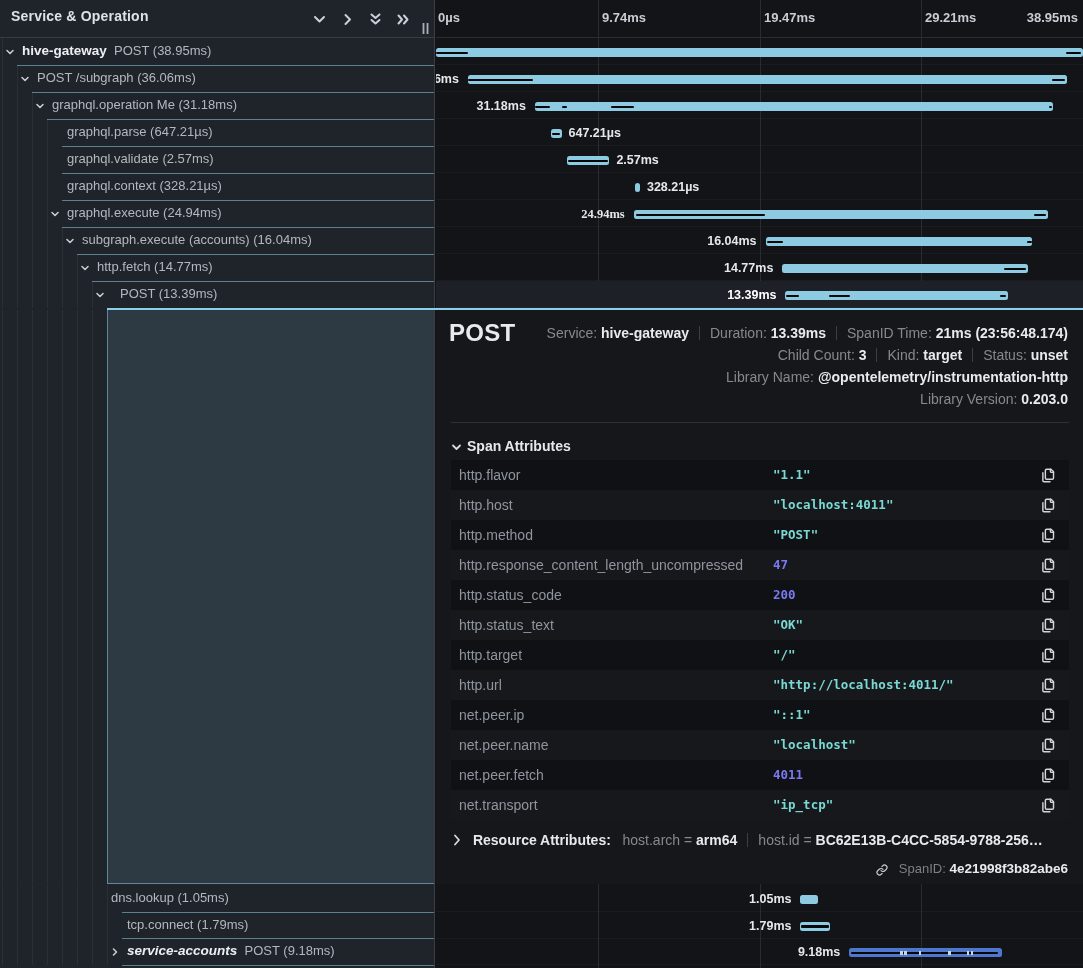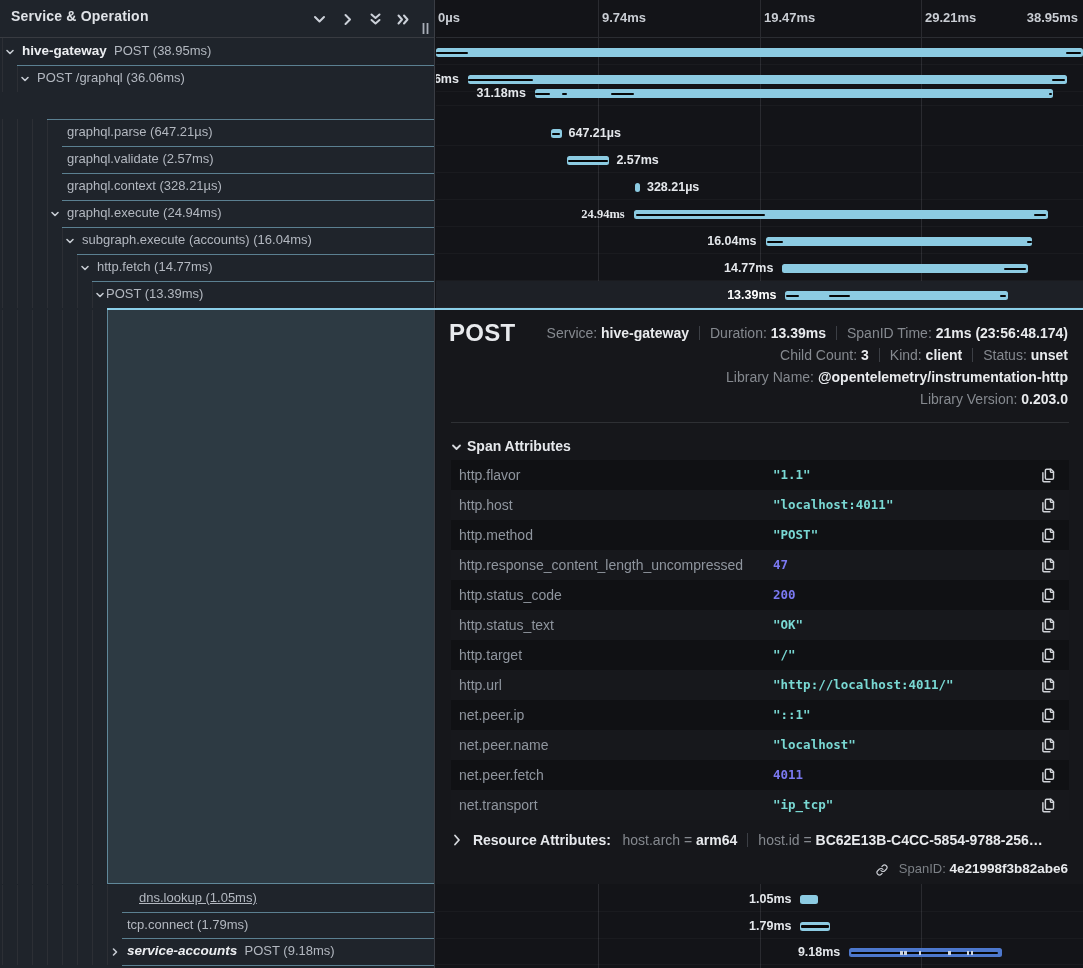--- a/index.html
+++ b/index.html
@@ -94,21 +94,21 @@
           <div class="cp-seg" style="left: 630.057px; width: 14.9499px;"></div>
           <div class="tl-row-sep" style="top: 26px;"></div>
         </div>
         <div class="tl-row" style="top: 65px;">
           <div class="span-bar" style="left: 31.8932px; width: 598.994px; background: rgb(140, 203, 226);"></div>
           <div class="cp-seg" style="left: 31.8932px; width: 64.9492px;"></div>
           <div class="cp-seg" style="left: 615.937px; width: 13.1227px;"></div>
           <div class="bar-label" style="right: 624.107px;">36.06ms</div>
           <div class="tl-row-sep" style="top: 26px;"></div>
         </div>
-        <div class="tl-row" style="top: 79px;">
+        <div class="tl-row" style="top: 92px;">
           <div class="span-bar" style="left: 98.8357px; width: 517.932px; background: rgb(140, 203, 226);"></div>
           <div class="cp-seg" style="left: 98.8357px; width: 14.9499px;"></div>
           <div class="cp-seg" style="left: 125.746px; width: 4.98331px;"></div>
           <div class="cp-seg" style="left: 174.748px; width: 22.9232px;"></div>
           <div class="cp-seg" style="left: 612.615px; width: 3.65443px;"></div>
           <div class="bar-label" style="right: 557.164px;">31.18ms</div>
           <div class="tl-row-sep" style="top: 26px;"></div>
         </div>
         <div class="tl-row" style="top: 119px;">
           <div class="span-bar" style="left: 114.782px; width: 10.7473px; background: rgb(140, 203, 226);"></div>
@@ -177,21 +177,21 @@
           <div class="bar-mark" style="left: 534.875px;"></div>
           <div class="bar-label" style="right: 242.717px;">9.18ms</div>
           <div class="tl-row-sep" style="top: 26px;"></div>
         </div>
       </div>
 
     <div id="detail-panel" style="top: 310px; height: 574px;">
       <div id="detail-title">POST</div>
       <div id="meta-lines">
           <div class="meta-line" style="top: 15px;"><span class="meta-label">Service: </span><span class="meta-value">hive-gateway</span><span class="meta-div"></span><span class="meta-label">Duration: </span><span class="meta-value">13.39ms</span><span class="meta-div"></span><span class="meta-label">SpanID Time: </span><span class="meta-value">21ms (23:56:48.174)</span></div>
-          <div class="meta-line" style="top: 37px;"><span class="meta-label">Child Count: </span><span class="meta-value">3</span><span class="meta-div"></span><span class="meta-label">Kind: </span><span class="meta-value">client</span><span class="meta-div"></span><span class="meta-label">Status: </span><span class="meta-value">unset</span></div>
+          <div class="meta-line" style="top: 37px;"><span class="meta-label">Child Count: </span><span class="meta-value">3</span><span class="meta-div"></span><span class="meta-label">Kind: </span><span class="meta-value">target</span><span class="meta-div"></span><span class="meta-label">Status: </span><span class="meta-value">unset</span></div>
           <div class="meta-line" style="top: 59px;"><span class="meta-label">Library Name: </span><span class="meta-value">@opentelemetry/instrumentation-http</span></div>
           <div class="meta-line" style="top: 81px;"><span class="meta-label">Library Version: </span><span class="meta-value">0.203.0</span></div>
         </div>
       <div id="detail-divider"></div>
       <div id="attr-section-header">
         <svg width="11" height="20" viewBox="0 0 11 20" style="position:absolute;left:0;top:0;">
             <polyline points="2,8.5 5.5,12 9,8.5" fill="none" stroke="#d6d9de" stroke-width="1.8" stroke-linecap="round" stroke-linejoin="round"></polyline>
           </svg>
         <span id="attr-section-title">Span Attributes</span>
       </div>
@@ -356,21 +356,31 @@
           </svg>
           <div class="tree-label" style="left: 22px;"><span class="svc-name">hive-gateway</span>&nbsp;&nbsp;<span class="op-name">POST (38.95ms)</span></div>
         </div>
         <div class="tree-row" style="top: 27px;">
           <div class="guide" style="left: 2px; top: 0px; height: 27px;"></div>
           <div class="guide" style="left: 17px; top: 0px; height: 27px;"></div>
           <div class="row-sep" style="left: 17px; right: 0px; top: 0px;"></div>
           <svg class="tree-chevron" viewBox="0 0 10 10" style="left: 20px;">
             <polyline points="2,3.5 5,6.5 8,3.5" fill="none" stroke="#c6cbd2" stroke-width="1.6" stroke-linecap="round" stroke-linejoin="round"></polyline>
           </svg>
-          <div class="tree-label" style="left: 37px;"><span class="op-name">POST /graphql (36.06ms)</span></div>
+          <div class="tree-label" style="left: 37px;"><span class="op-name">POST /subgraph (36.06ms)</span></div>
+        </div>
+        <div class="tree-row" style="top: 54px;">
+          <div class="guide" style="left: 2px; top: 0px; height: 27px;"></div>
+          <div class="guide" style="left: 17px; top: 0px; height: 27px;"></div>
+          <div class="guide" style="left: 32px; top: 0px; height: 27px;"></div>
+          <div class="row-sep" style="left: 32px; right: 0px; top: 0px;"></div>
+          <svg class="tree-chevron" viewBox="0 0 10 10" style="left: 35px;">
+            <polyline points="2,3.5 5,6.5 8,3.5" fill="none" stroke="#c6cbd2" stroke-width="1.6" stroke-linecap="round" stroke-linejoin="round"></polyline>
+          </svg>
+          <div class="tree-label" style="left: 52px;"><span class="op-name">graphql.operation Me (31.18ms)</span></div>
         </div>
         <div class="tree-row" style="top: 81px; text-align: right;">
           <div class="guide" style="left: 2px; top: 0px; height: 27px;"></div>
           <div class="guide" style="left: 17px; top: 0px; height: 27px;"></div>
           <div class="guide" style="left: 32px; top: 0px; height: 27px;"></div>
           <div class="guide" style="left: 47px; top: 0px; height: 27px;"></div>
           <div class="row-sep" style="left: 47px; right: 0px; top: 0px;"></div>
           <div class="tree-label" style="left: 67px;"><span class="op-name">graphql.parse (647.21µs)</span></div>
         </div>
         <div class="tree-row" style="top: 108px;">
@@ -430,32 +440,32 @@
           <div class="guide" style="left: 17px; top: 0px; height: 27px;"></div>
           <div class="guide" style="left: 32px; top: 0px; height: 27px;"></div>
           <div class="guide" style="left: 47px; top: 0px; height: 27px;"></div>
           <div class="guide" style="left: 62px; top: 0px; height: 27px;"></div>
           <div class="guide" style="left: 77px; top: 0px; height: 27px;"></div>
           <div class="guide" style="left: 92px; top: 0px; height: 27px;"></div>
           <div class="row-sep" style="left: 92px; right: 0px; top: 0px;"></div>
           <svg class="tree-chevron" viewBox="0 0 10 10" style="left: 95px;">
             <polyline points="2,3.5 5,6.5 8,3.5" fill="none" stroke="#c6cbd2" stroke-width="1.6" stroke-linecap="round" stroke-linejoin="round"></polyline>
           </svg>
-          <div class="tree-label" style="left: 106px;"><span class="op-name">POST (13.39ms)</span></div>
+          <div class="tree-label" style="left: 120px;"><span class="op-name">POST (13.39ms)</span></div>
         </div>
         <div class="tree-row" style="top: 847px;">
           <div class="guide" style="left: 2px; top: 0px; height: 27px;"></div>
           <div class="guide" style="left: 17px; top: 0px; height: 27px;"></div>
           <div class="guide" style="left: 32px; top: 0px; height: 27px;"></div>
           <div class="guide" style="left: 47px; top: 0px; height: 27px;"></div>
           <div class="guide" style="left: 62px; top: 0px; height: 27px;"></div>
           <div class="guide" style="left: 77px; top: 0px; height: 27px;"></div>
           <div class="guide" style="left: 92px; top: 0px; height: 27px;"></div>
           <div class="guide" style="left: 107px; top: 0px; height: 27px;"></div>
-          <div class="tree-label" style="left: 139px; text-decoration: underline;"><span class="op-name">dns.lookup (1.05ms)</span></div>
+          <div class="tree-label" style="left: 111px;"><span class="op-name">dns.lookup (1.05ms)</span></div>
         </div>
         <div class="tree-row" style="top: 873.5px;">
           <div class="guide" style="left: 2px; top: 0px; height: 27px;"></div>
           <div class="guide" style="left: 17px; top: 0px; height: 27px;"></div>
           <div class="guide" style="left: 32px; top: 0px; height: 27px;"></div>
           <div class="guide" style="left: 47px; top: 0px; height: 27px;"></div>
           <div class="guide" style="left: 62px; top: 0px; height: 27px;"></div>
           <div class="guide" style="left: 77px; top: 0px; height: 27px;"></div>
           <div class="guide" style="left: 92px; top: 0px; height: 27px;"></div>
           <div class="guide" style="left: 107px; top: 0px; height: 27px;"></div>

